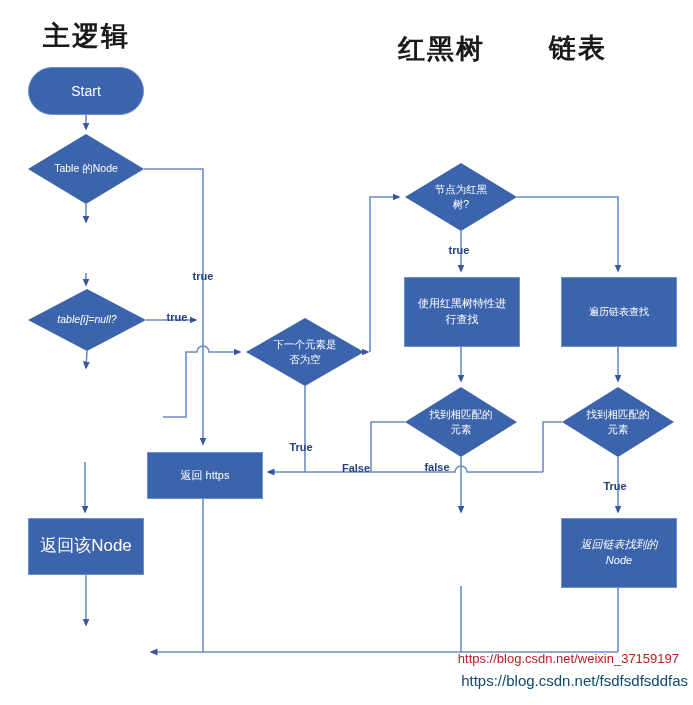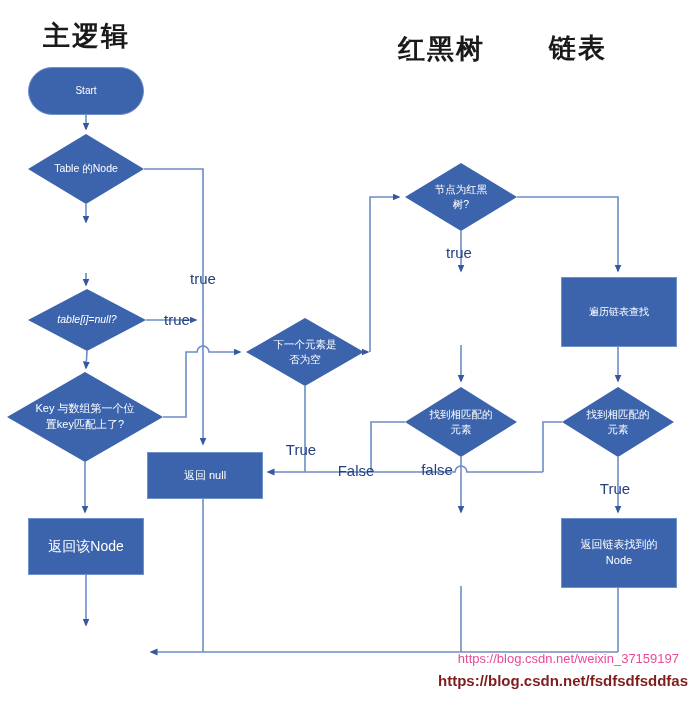--- a/index.html
+++ b/index.html
@@ -15,55 +15,55 @@
   .node{
     position:absolute;display:flex;align-items:center;justify-content:center;
     background:#3c64ad;color:#ffffff;text-align:center;
     font-size:10.5px;line-height:1.45;white-space:pre-line;
   }
   .rect{border:1px solid #6e90cb;}
   .stadium{border-radius:24px;border:1px solid #6e90cb;}
   .diamond{clip-path:polygon(50% 0,100% 50%,50% 100%,0 50%);}
 
   
-  #n-start{left:28px;top:67px;width:114px;height:46px;font-size:10px;}
+  #n-start{left:28px;top:67px;width:114px;height:46px;font-size:14px;}
   #n-table-empty{left:28px;top:134px;width:116px;height:70px;}
   #n-calc-hash{left:28px;top:227px;width:114px;height:46px;font-size:11px;}
   #n-table-i-null{left:28px;top:289px;width:118px;height:62px;font-style:italic;}
   #n-key-match{left:7px;top:372px;width:156px;height:90px;font-size:11px;}
-  #n-return-node{left:28px;top:518px;width:114px;height:55px;font-size:14px;}
+  #n-return-node{left:28px;top:518px;width:114px;height:55px;font-size:17px;}
   #n-end{left:28px;top:630px;width:114px;height:47px;}
   #n-return-null{left:147px;top:452px;width:114px;height:45px;font-size:11px;}
   #n-next-empty{left:246px;top:318px;width:118px;height:68px;}
   #n-node-rbtree{left:405px;top:163px;width:112px;height:68px;}
   #n-rb-search{left:404px;top:277px;width:114px;height:68px;font-size:11px;}
   #n-rb-found{left:405px;top:387px;width:112px;height:70px;}
   #n-rb-return{left:404px;top:518px;width:114px;height:68px;font-size:11px;}
   #n-ll-traverse{left:561px;top:277px;width:114px;height:68px;font-size:10px;}
   #n-ll-found{left:562px;top:387px;width:112px;height:70px;}
-  #n-ll-return{left:561px;top:518px;width:114px;height:68px;font-size:11px;}
+  #n-ll-return{left:561px;top:518px;width:114px;height:68px;font-size:11px;font-style:italic;}
 
   svg.edges{position:absolute;left:0;top:0;width:693px;height:705px;pointer-events:none;}
   .edge{stroke:#6d8cc6;stroke-width:1.6;fill:none;}
 
   .edge-label{
     position:absolute;transform:translateX(-50%);
-    color:#24427e;font-size:15px;white-space:nowrap;
+    color:#24427e;font-size:11px;white-space:nowrap;font-weight:bold;
   }
   #lbl-table-empty-true{left:203px;top:270px;}
   #lbl-table-i-null-true{left:177px;top:311px;}
   #lbl-rbtree-true{left:459px;top:244px;}
   #lbl-next-empty-true{left:301px;top:441px;}
   #lbl-ll-found-true{left:615px;top:480px;}
   #lbl-false-left{left:356px;top:462px;}
   #lbl-false-right{left:437px;top:461px;}
 
   .watermark{position:absolute;white-space:nowrap;font-size:13px;}
-  #wm1{right:14px;top:651px;color:#ec4899;}
-  #wm2{right:5px;top:672px;color:#7f1d1d;font-size:15px;font-weight:bold;}
+  #wm1{right:14px;top:651px;color:#b91c1c;}
+  #wm2{right:5px;top:672px;color:#0c4a6e;font-size:15px;}
 </style>
 </head>
 <body>
 
 <div id="stage">
 
   <svg class="edges">
     <defs>
       <marker id="arr" markerWidth="9" markerHeight="8" refX="6.5" refY="3.5" orient="auto" markerUnits="userSpaceOnUse">
         <path d="M0,0 L8,3.5 L0,7 Z" fill="#37589f"></path>
@@ -121,28 +121,28 @@
     <path class="edge" d="M618,652 L151,652" marker-end="url(#arr)"></path>
   </svg>
 
   <div class="title" id="title-main">主逻辑</div>
   <div class="title" id="title-linkedlist">链表</div>
   <div class="title" id="title-rbtree">红黑树</div>
 
   <div class="node stadium" id="n-start">Start</div>
   <div class="node diamond" id="n-table-empty">Table 的Node</div>
   <div class="node diamond" id="n-table-i-null">table[i]=null?</div>
-  <div class="node diamond" id="n-key-match">Key 与数组第一个位
-置key匹配上了?</div>
   <div class="node rect" id="n-return-node">返回该Node</div>
-  <div class="node rect" id="n-return-null">返回 null</div>
+  <div class="node rect" id="n-return-null">返回 https</div>
   <div class="node diamond" id="n-next-empty">下一个元素是
 否为空</div>
   <div class="node diamond" id="n-node-rbtree">节点为红黑
 树?</div>
+  <div class="node rect" id="n-rb-search">使用红黑树特性进
+行查找</div>
   <div class="node diamond" id="n-rb-found">找到相匹配的
 元素</div>
   <div class="node rect" id="n-ll-traverse">遍历链表查找</div>
   <div class="node diamond" id="n-ll-found">找到相匹配的
 元素</div>
   <div class="node rect" id="n-ll-return">返回链表找到的
 Node</div>
 
   <div class="edge-label" id="lbl-table-empty-true">true</div>
   <div class="edge-label" id="lbl-table-i-null-true">true</div>

